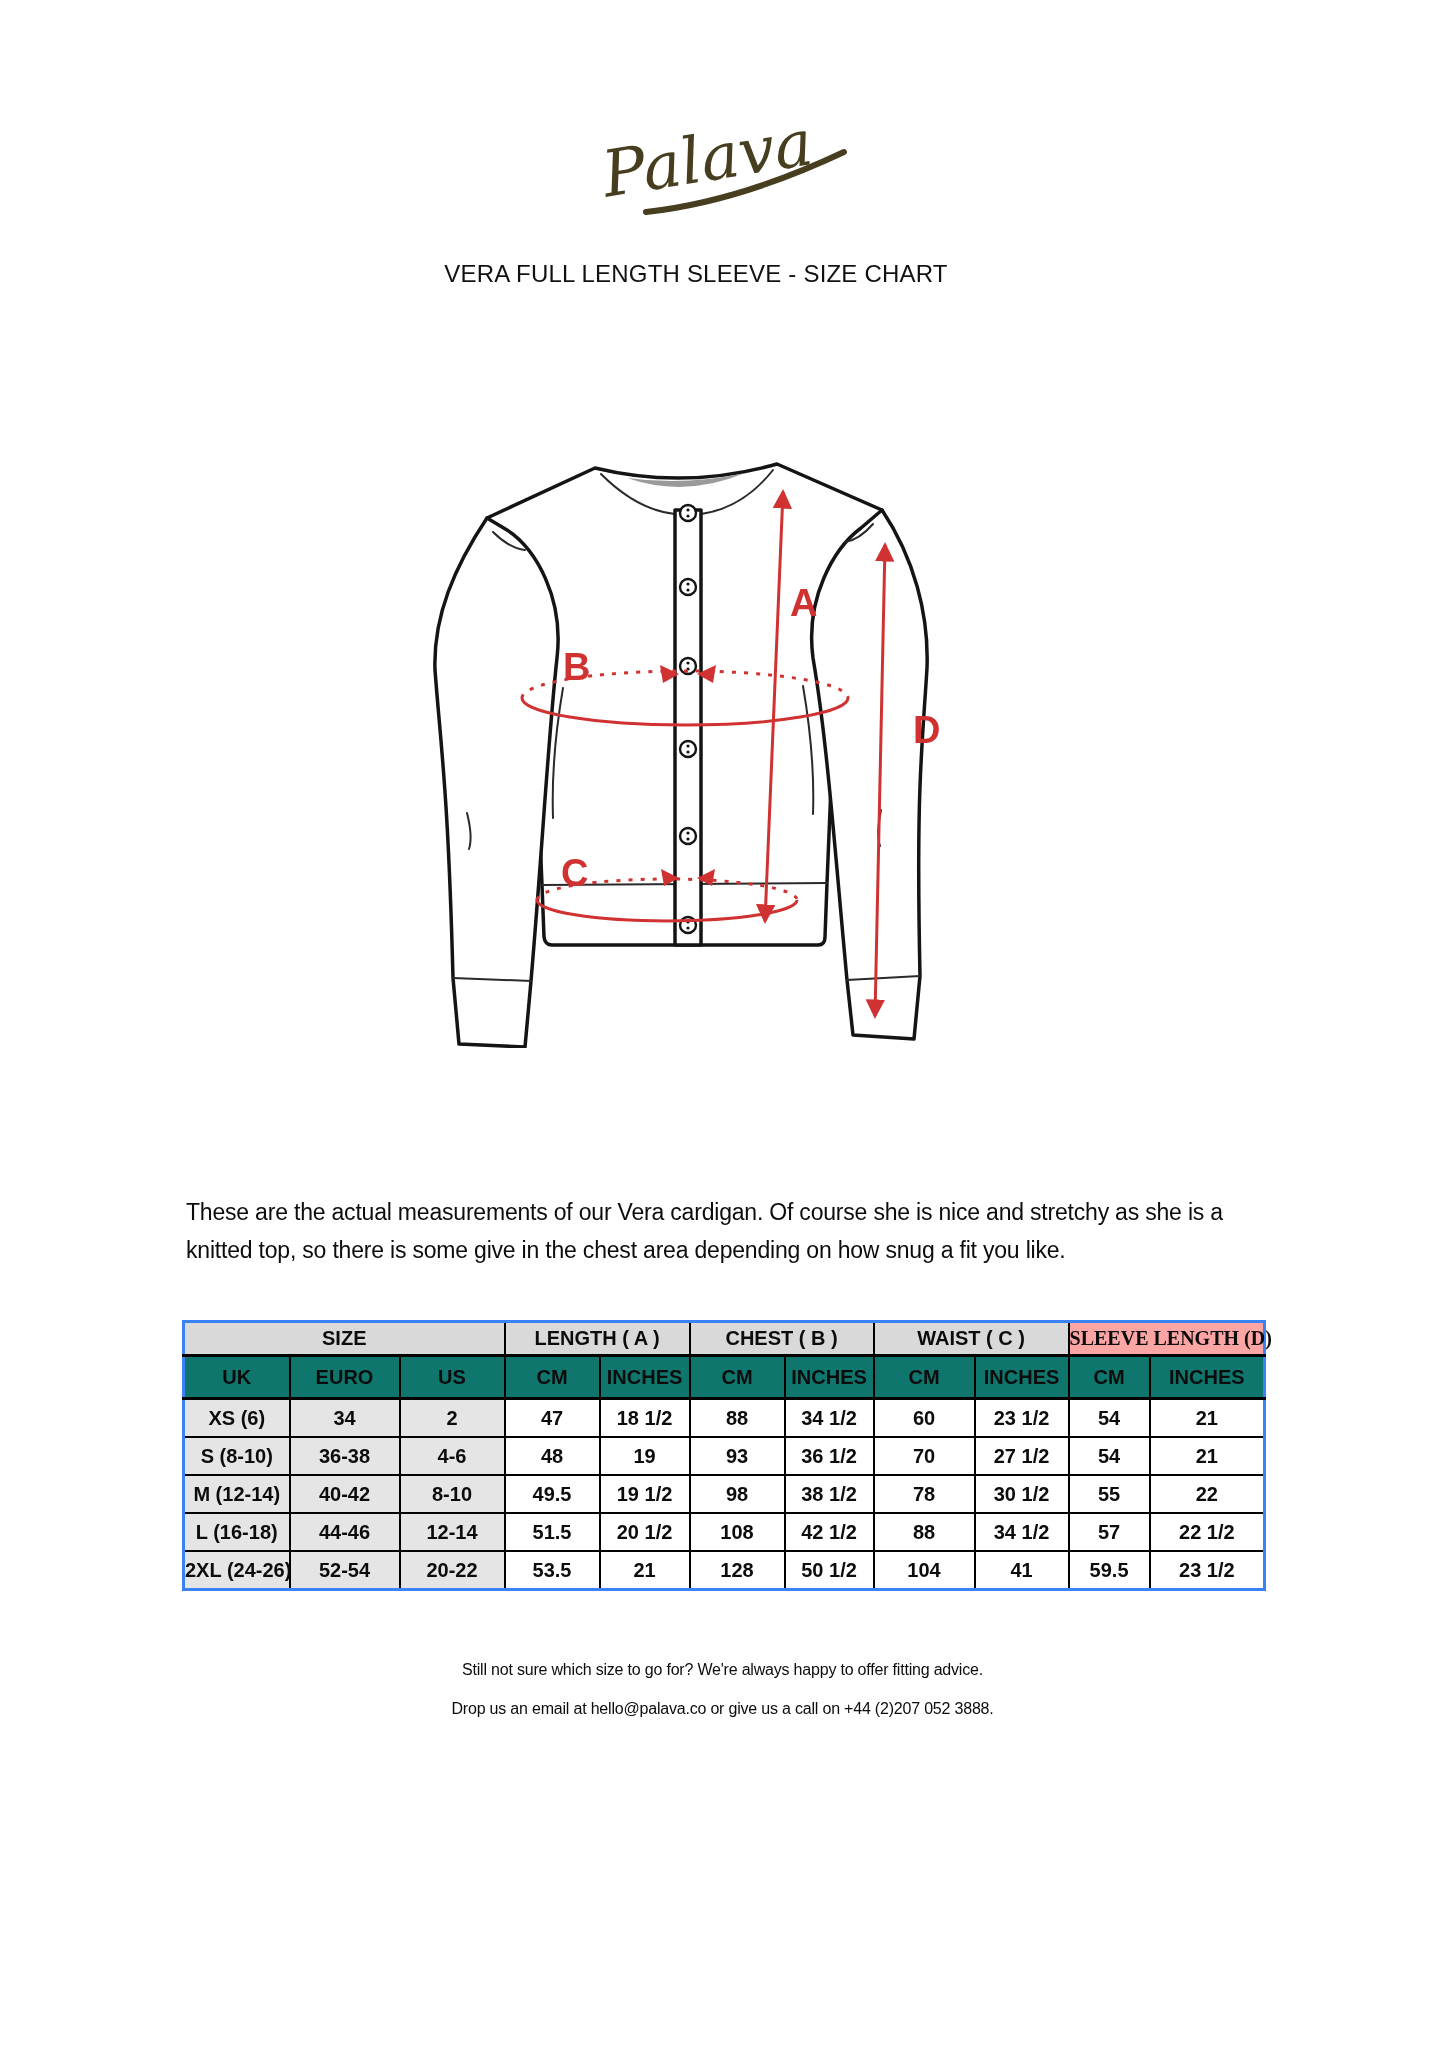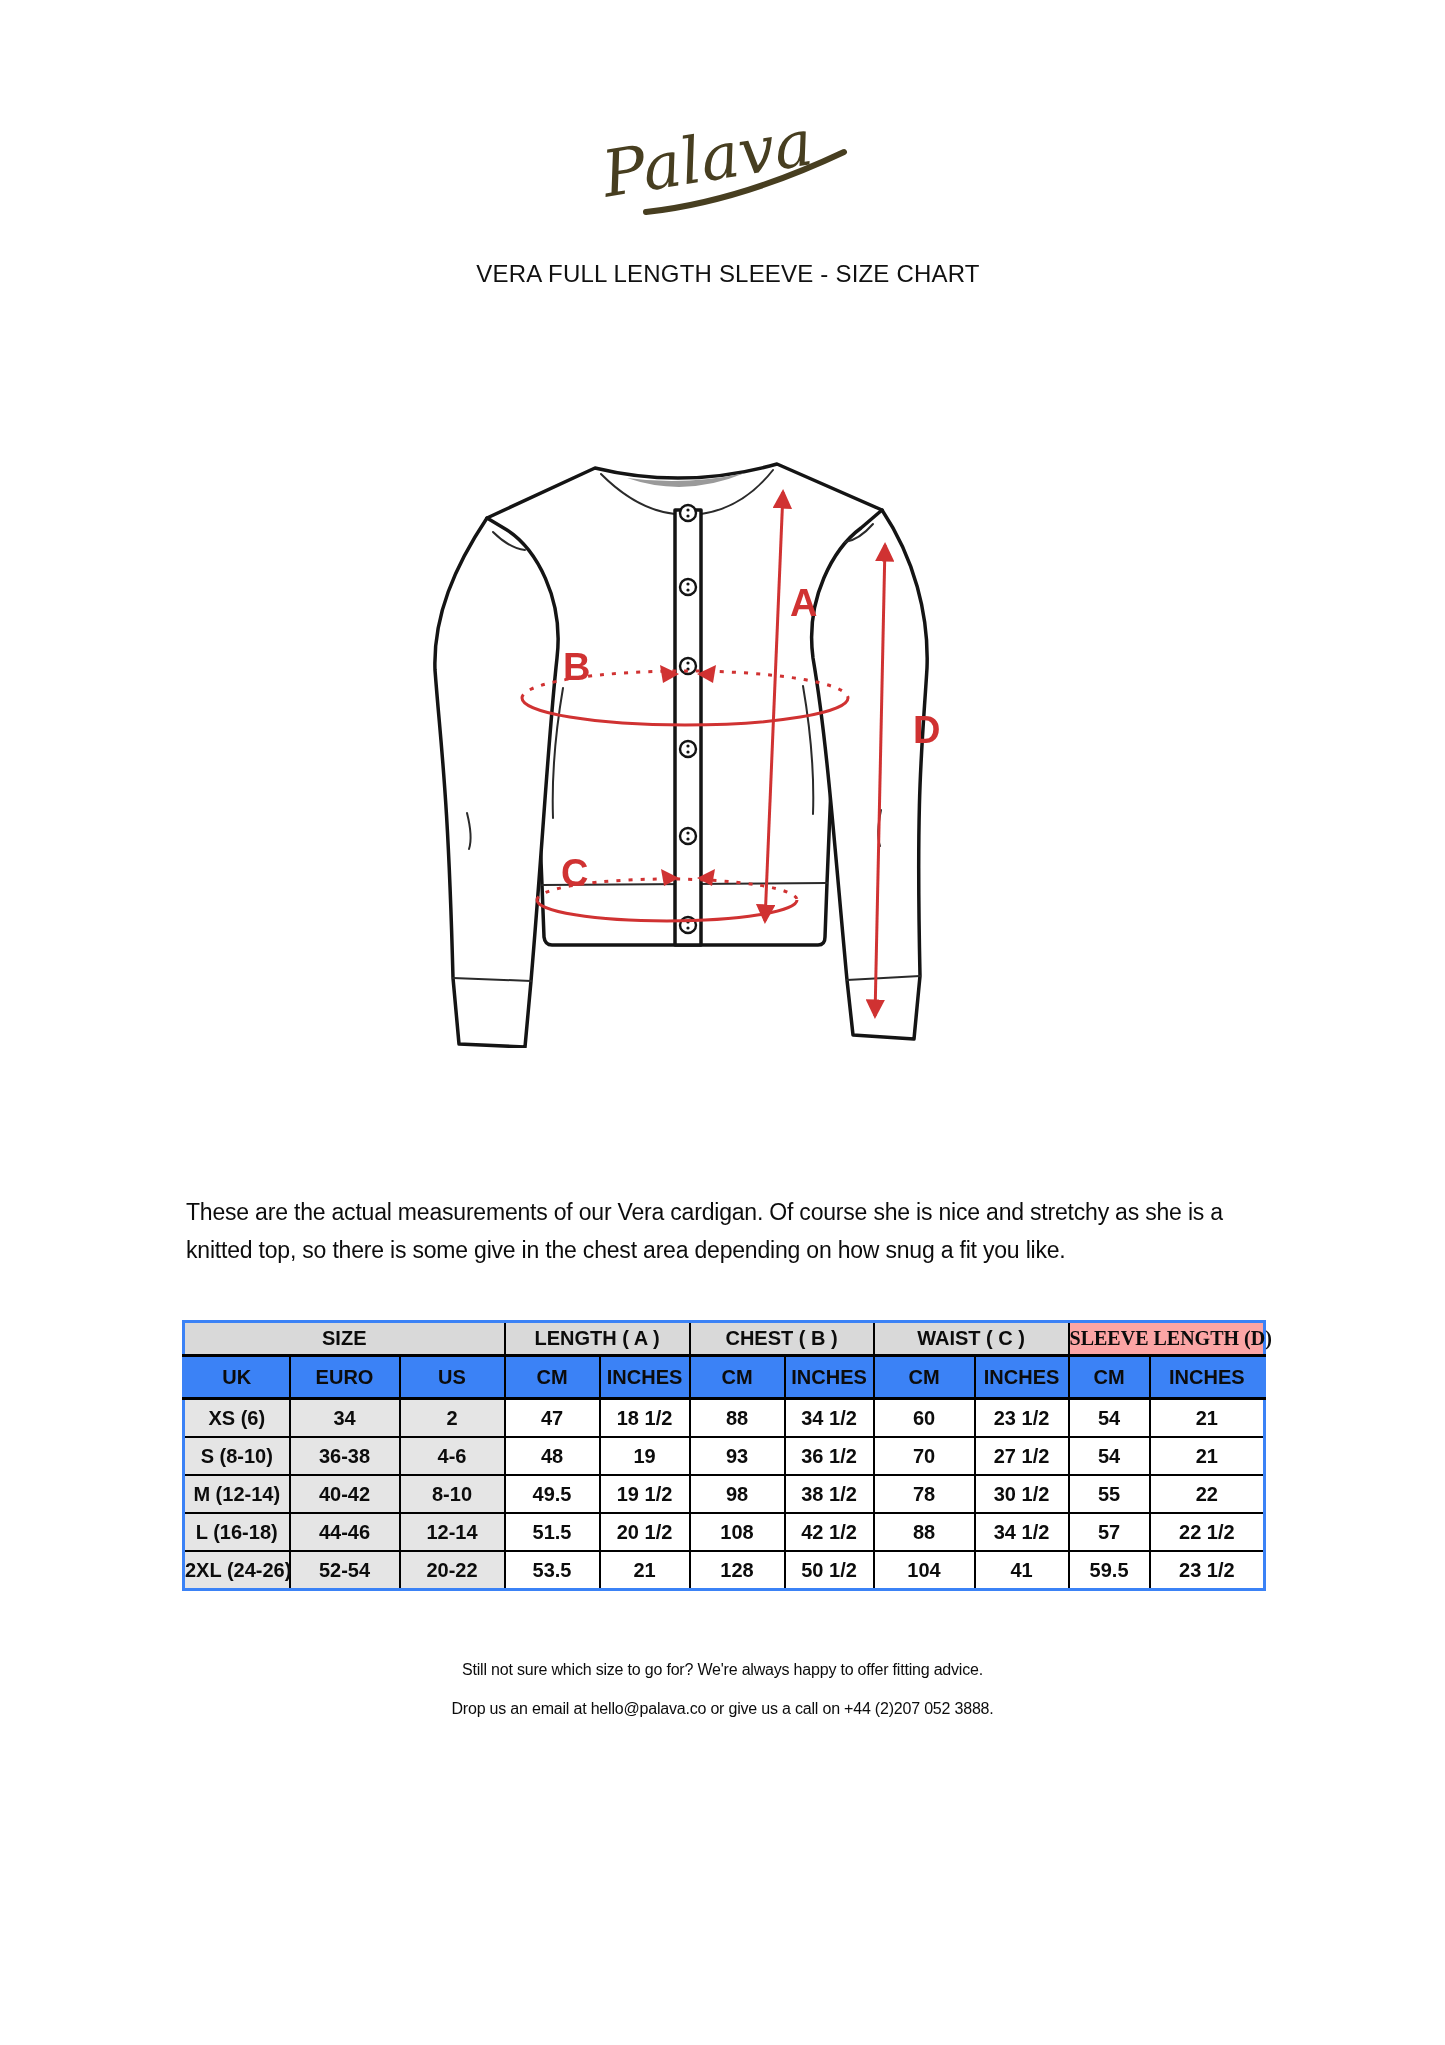--- a/index.html
+++ b/index.html
@@ -4,42 +4,42 @@
 <style>
   html,body{margin:0;padding:0;background:#ffffff;}
   #page{position:relative;width:1445px;height:2045px;background:#ffffff;overflow:hidden;
         font-family:"Liberation Sans", sans-serif;color:#0c0c0c;}
 
   
   #logo{position:absolute;left:588px;top:78px;width:270px;height:160px;}
 
   
   #title{position:absolute;left:0;top:260px;width:1392px;text-align:center;
-         font-size:24px;letter-spacing:0.2px;color:#111;padding-left:32px;}
+         font-size:24px;letter-spacing:0.2px;color:#111;}
 
   
   #diagram{position:absolute;left:335px;top:358px;width:665px;height:690px;}
   .garment{stroke:#141414;stroke-width:3.5;fill:#ffffff;stroke-linejoin:round;stroke-linecap:round;}
   .thin{stroke:#2a2a2a;stroke-width:2;fill:none;stroke-linecap:round;}
   .red{stroke:#d03232;fill:none;stroke-width:3;}
   .redfill{fill:#d03232;stroke:none;}
   .redlabel{font-family:"Liberation Sans",sans-serif;font-weight:bold;font-size:38px;}
 
   
   #description{position:absolute;left:186px;top:1166px;width:1075px;
                font-size:23px;line-height:38px;letter-spacing:-0.2px;margin-top:27px;}
 
   
   #size-table{position:absolute;left:182px;top:1320px;border-collapse:collapse;table-layout:fixed;
               width:1081px;font-size:20px;font-weight:bold;border:3px solid #3b82f6;}
   #size-table th,#size-table td{border:2px solid #000;text-align:center;vertical-align:middle;
               padding:0;white-space:nowrap;overflow:visible;}
   #size-table tr.group-row th{height:31px;background:#d9d9d9;border-bottom:3px solid #000;}
   #size-table tr.group-row th.darker{background:#fca5a5;font-family:Liberation Serif, serif;}
-  #size-table tr.sub-row th{height:40px;background:#3b82f6;border-bottom:3px solid #000;}
+  #size-table tr.sub-row th{height:40px;background:#0f766e;border-bottom:3px solid #000;}
   #size-table tbody td{height:36px;background:#ffffff;}
   #size-table tbody td.gray{background:#e5e5e5;}
 
   
   #footer{position:absolute;left:0;top:1650px;width:1445px;text-align:center;
           font-size:16px;line-height:39px;letter-spacing:-0.2px;}
 </style>
 </head>
 <body>
 

